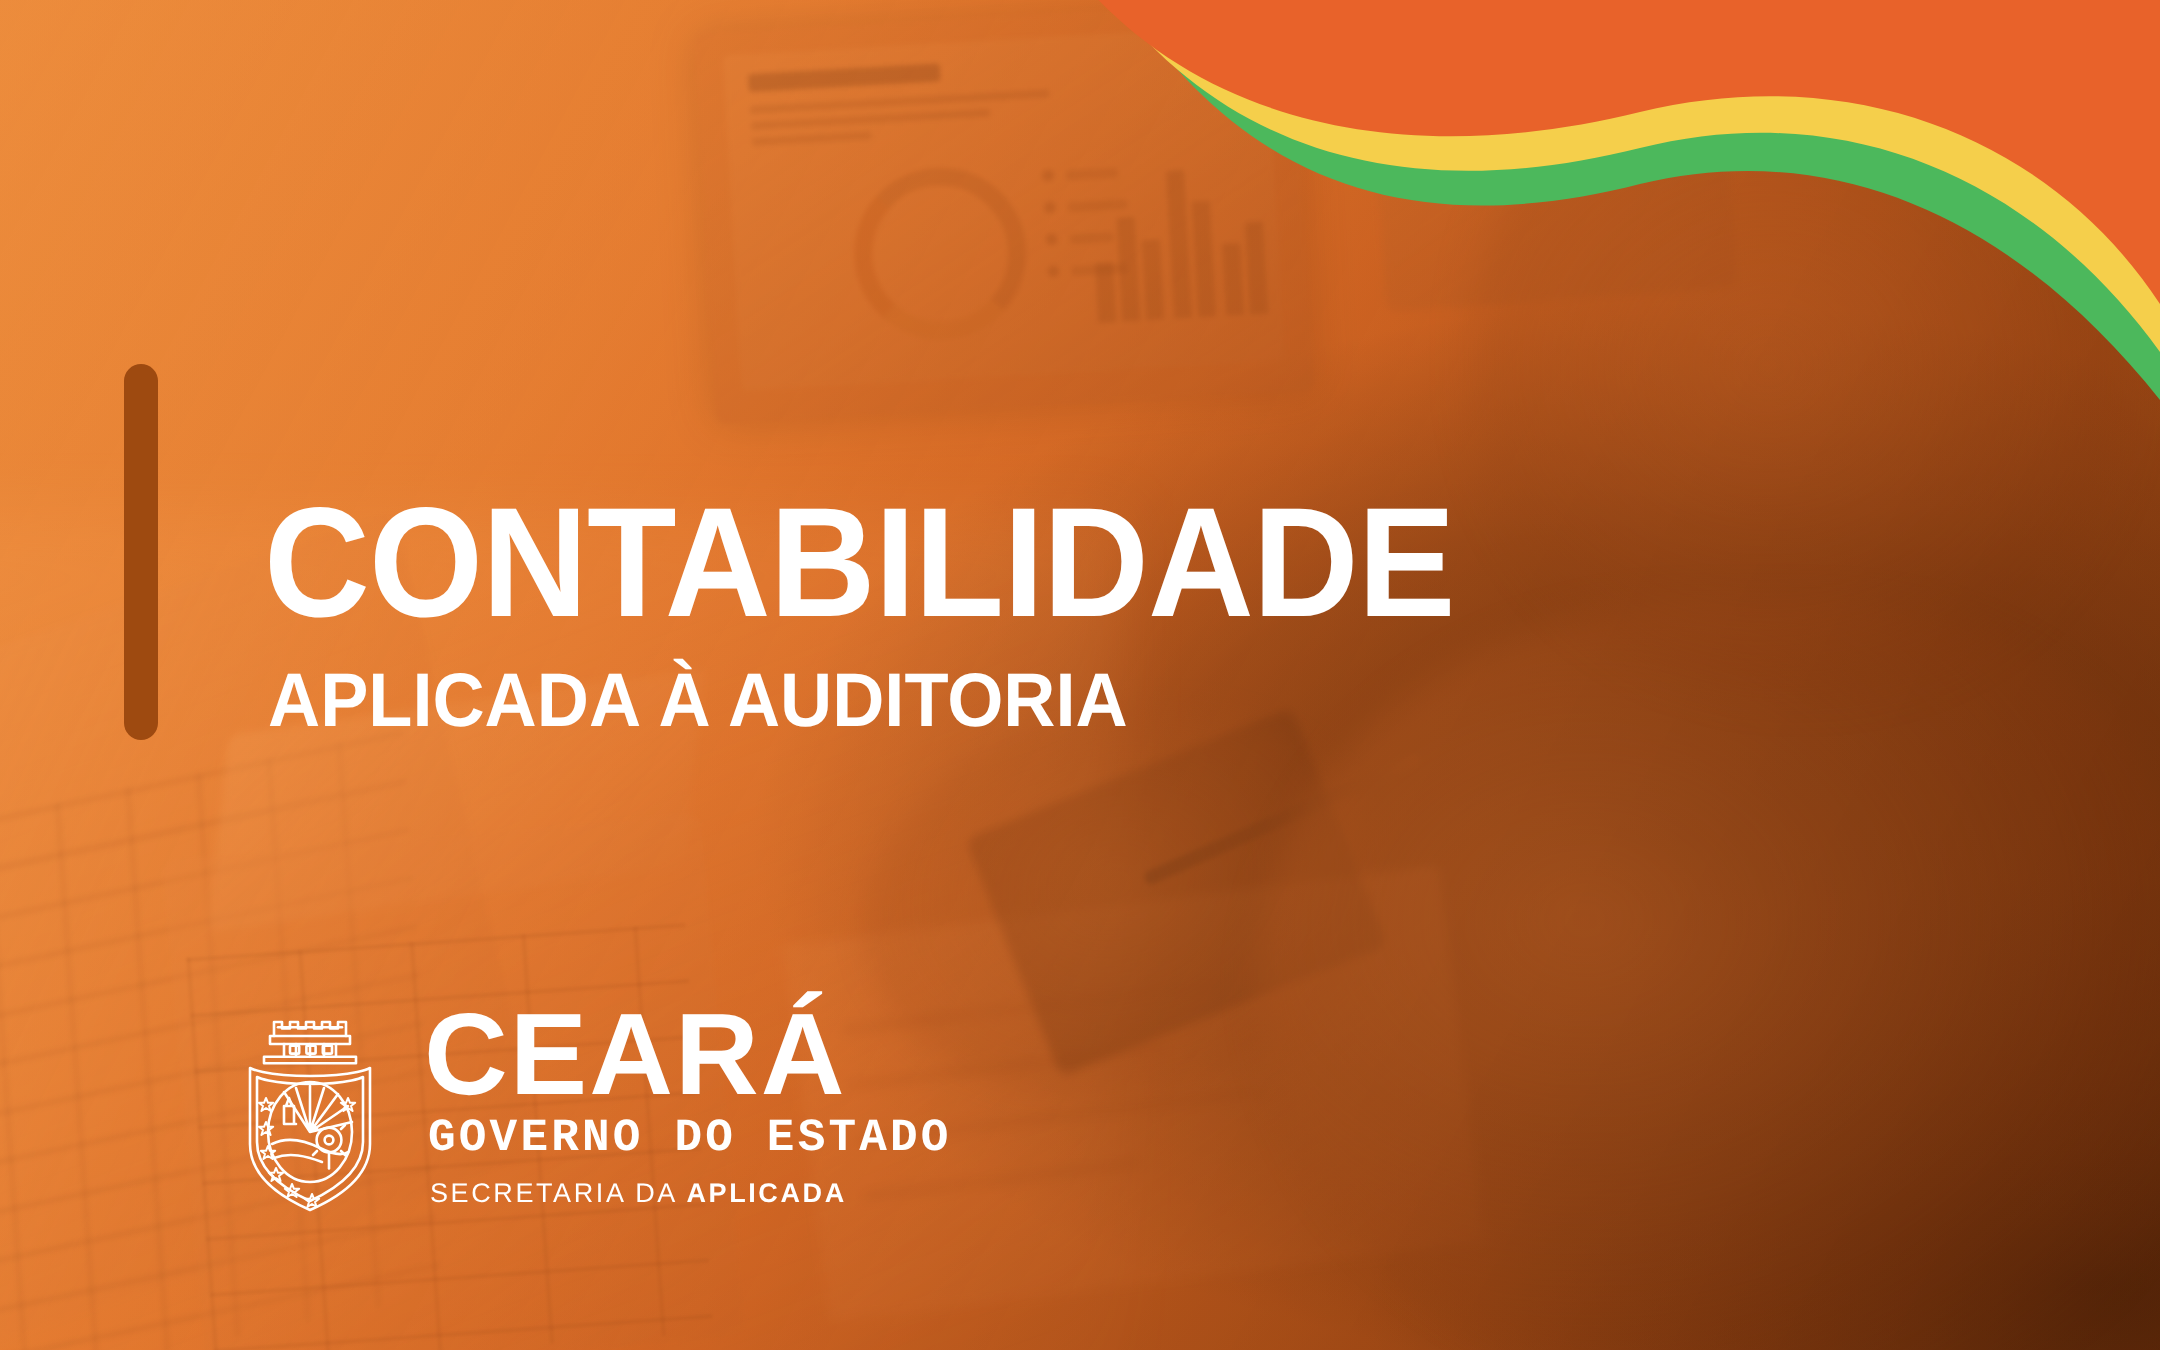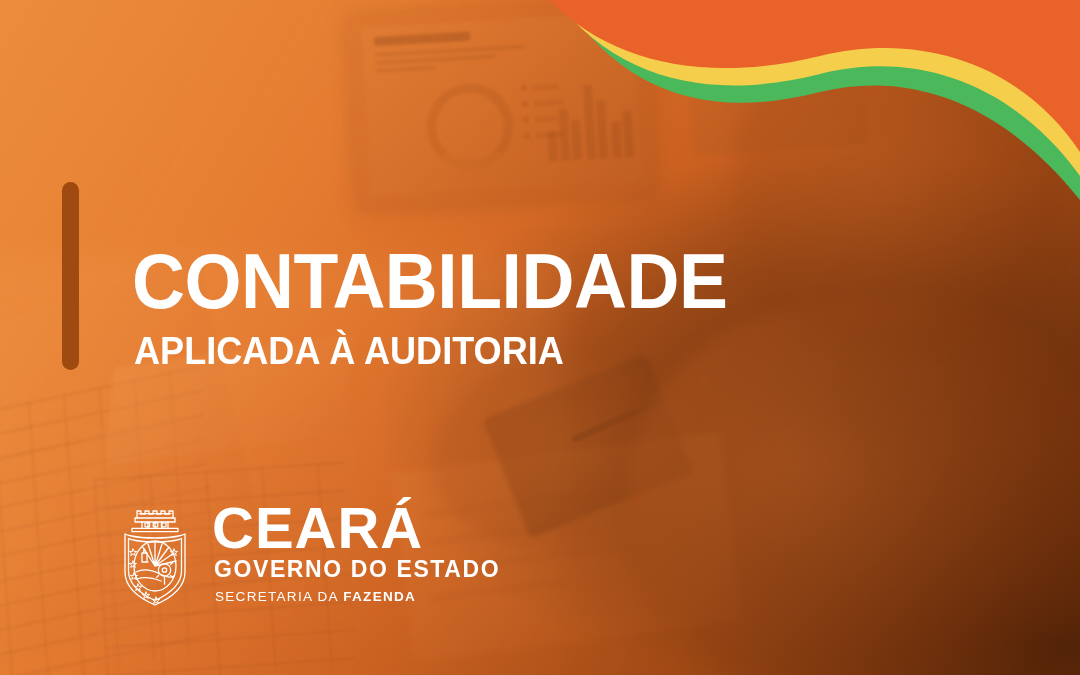--- a/index.html
+++ b/index.html
@@ -284,20 +284,21 @@
     letter-spacing: 1px;
     margin: 0;
   }
   .logo-gov {
     font-size: 23px;
     line-height: 1;
     font-weight: 700;
     color: #fff;
     letter-spacing: 1.6px;
     margin: 5px 0 0 2px;
+    font-family: Liberation Mono, monospace;
   }
   .logo-sec {
     font-size: 13.5px;
     line-height: 1;
     color: #fff;
     letter-spacing: 1.3px;
     margin: 9px 0 0 3px;
     font-weight: 400;
   }
   .logo-sec b { font-weight: 700; }
@@ -428,17 +429,17 @@
           <path d="M34 92 l1 2.4 l2.6 0 l-2.1 1.6 l0.8 2.5 l-2.3-1.5 l-2.3 1.5 l0.8-2.5 l-2.1-1.6 l2.6 0 z"></path>
           <path d="M44 97 l1 2.4 l2.6 0 l-2.1 1.6 l0.8 2.5 l-2.3-1.5 l-2.3 1.5 l0.8-2.5 l-2.1-1.6 l2.6 0 z"></path>
           <path d="M62 49 l1 2.4 l2.6 0 l-2.1 1.6 l0.8 2.5 l-2.3-1.5 l-2.3 1.5 l0.8-2.5 l-2.1-1.6 l2.6 0 z"></path>
         </g>
       </g>
     </svg>
 
     <div class="logo-text">
       <div class="logo-ceara">CEARÁ</div>
       <div class="logo-gov">GOVERNO DO ESTADO</div>
-      <div class="logo-sec"><span>SECRETARIA DA </span><b>FAZENDA</b></div>
+      <div class="logo-sec"><span>SECRETARIA DA </span><b>APLICADA</b></div>
     </div>
   </div>
 
 </div>
 
 </body></html>

